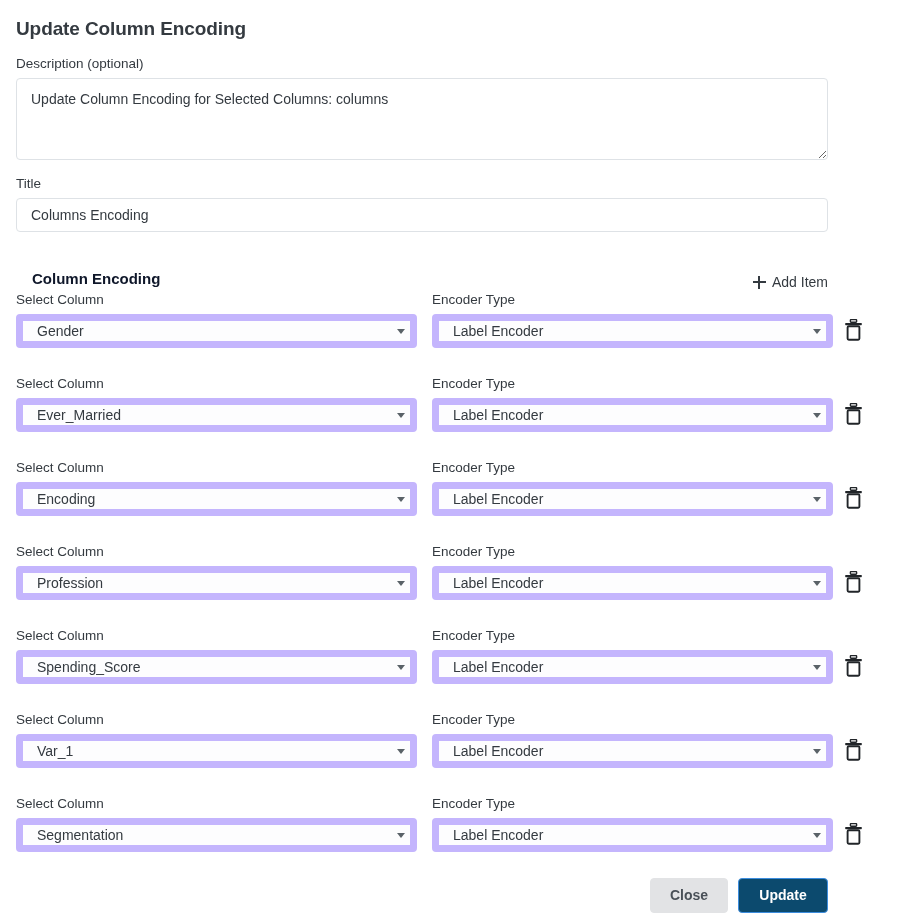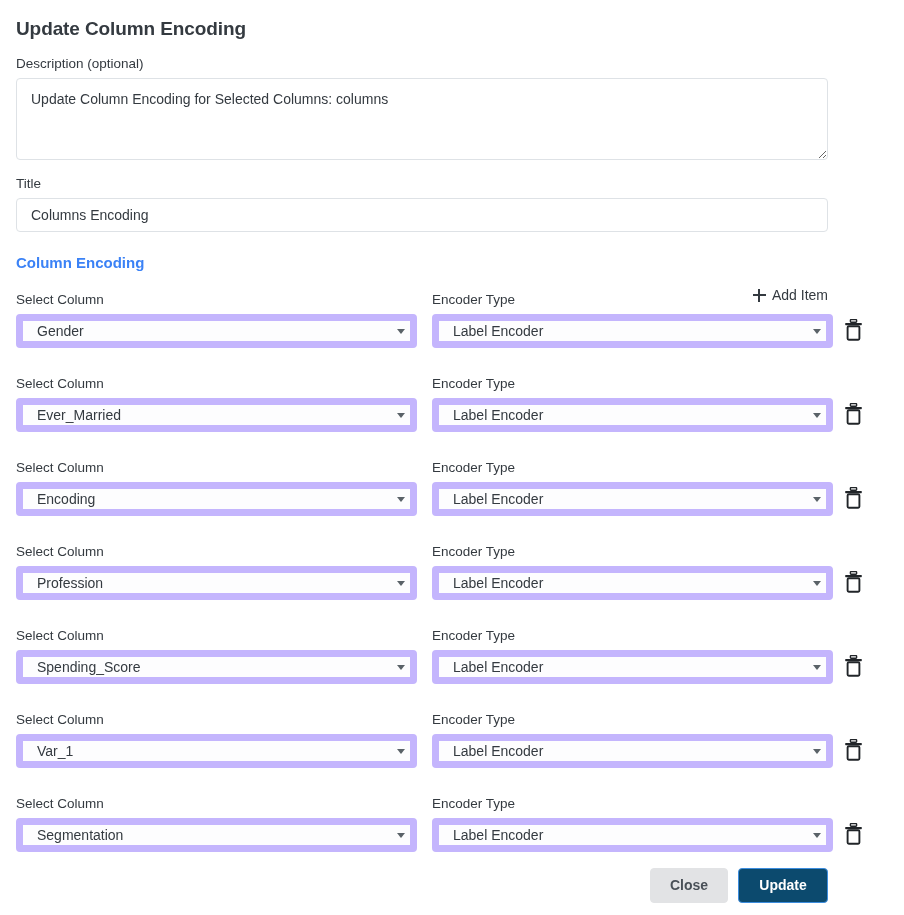--- a/index.html
+++ b/index.html
@@ -81,29 +81,29 @@
 
   
   .section-row {
     margin-top: 22px;
     height: 38px;
     position: relative;
   }
   .section-title {
     font-size: 15px;
     font-weight: bold;
-    color: #3b82f6;
+    color: #0f172a;
     line-height: 18px;
-    margin: 0;
+    margin: 16px;
     display: inline-block;
   }
   .add-item-btn {
     position: absolute;
     right: 0;
-    top: 33px;
+    top: 20px;
     display: inline-flex;
     align-items: center;
     gap: 6px;
     background: transparent;
     border: none;
     padding: 0;
     cursor: pointer;
     font-family: "Liberation Sans", sans-serif;
     font-size: 14px;
     color: #343a40;
@@ -190,21 +190,21 @@
     display: inline-flex;
     align-items: center;
     justify-content: center;
   }
   .trash-btn svg { display: block; }
 
   
   .footer {
     position: absolute;
     right: 16px;
-    bottom: 12px;
+    bottom: 2px;
     display: flex;
     align-items: center;
     gap: 10px;
   }
   .btn {
     font-family: "Liberation Sans", sans-serif;
     font-size: 14px;
     font-weight: bold;
     border-radius: 4px;
     border: 1px solid transparent;

